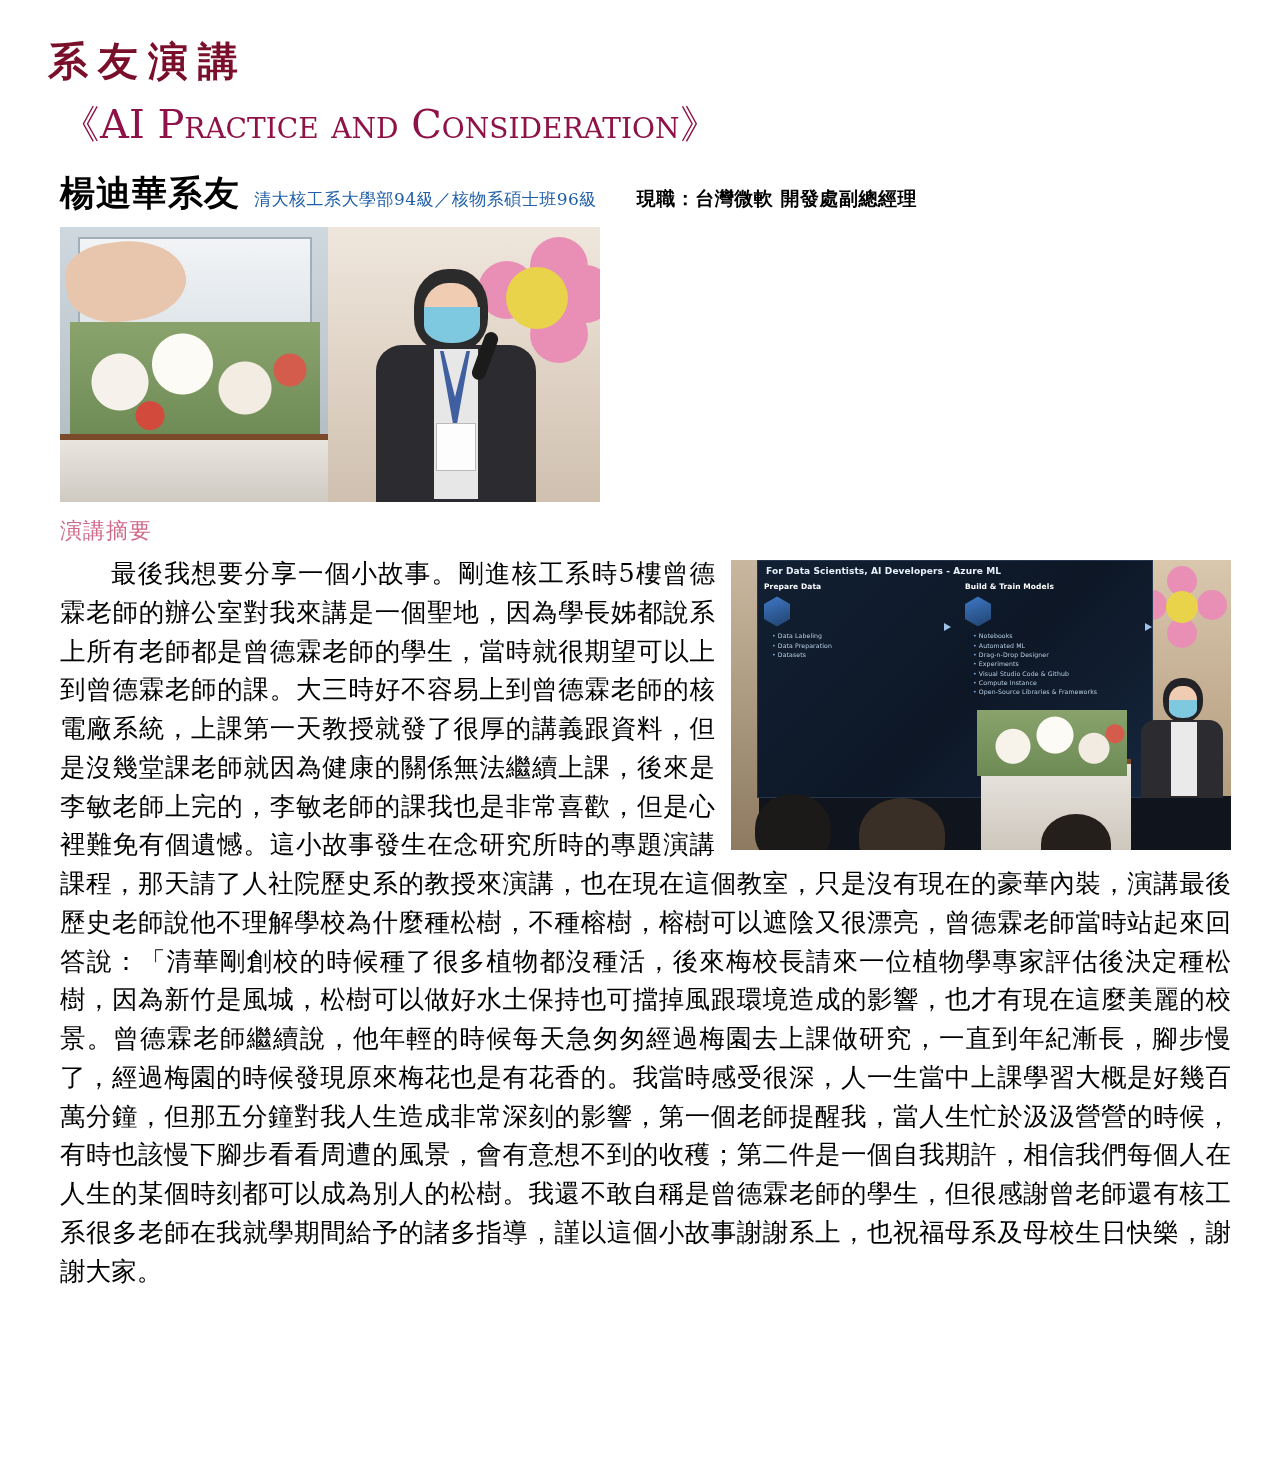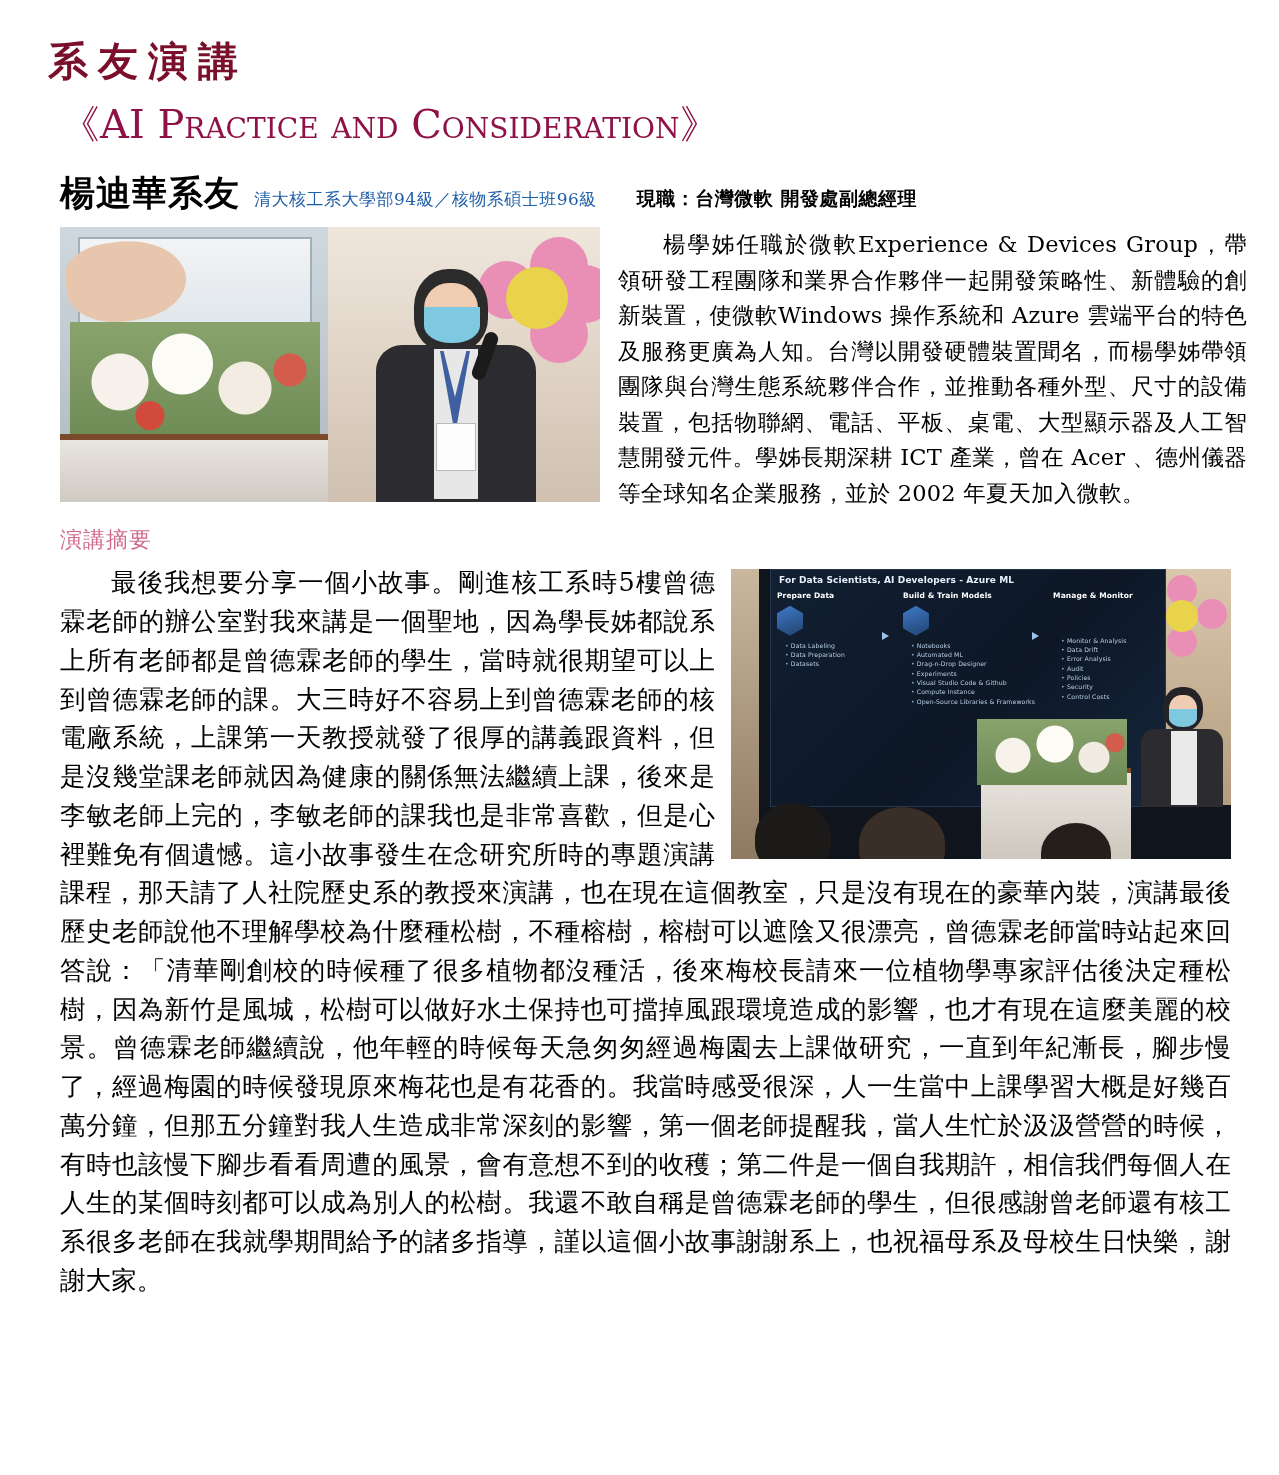--- a/index.html
+++ b/index.html
@@ -246,21 +246,20 @@
   }
   .pb-slide {
     position: absolute;
     left: 26px; top: 0;
     width: 394px; height: 236px;
     background: linear-gradient(135deg, #122033 0%, #0d1726 55%, #16263c 100%);
     border: 1px solid #25364d;
     color: #cfe0f2;
     font-family: "DejaVu Sans", "Liberation Sans", sans-serif;
     overflow: hidden;
-    margin-left: 13px;
   }
   .pb-slide .slide-title {
     position: absolute; left: 8px; top: 4px;
     font-size: 9px; color: #e8f1fb; white-space: nowrap;
     font-weight: 700;
   }
   .pb-cols {
     position: absolute; left: 6px; top: 20px; right: 4px; bottom: 4px;
     display: flex; gap: 18px;
   }
@@ -394,21 +393,20 @@
         <div class="person-face"></div>
         <div class="mask"></div>
         <div class="body"></div>
         <div class="shirt"></div>
         <div class="lanyard"></div>
         <div class="badge"></div>
         <div class="mic"></div>
       </div>
     </div>
 
-    <div class="bio-text">楊學姊任職於微軟Experience &amp; Devices Group，帶領研發工程團隊和業界合作夥伴一起開發策略性、新體驗的創新裝置，使微軟Windows 操作系統和 Azure 雲端平台的特色及服務更廣為人知。台灣以開發硬體裝置聞名，而楊學姊帶領團隊與台灣生態系統夥伴合作，並推動各種外型、尺寸的設備裝置，包括物聯網、電話、平板、桌電、大型顯示器及人工智慧開發元件。學姊長期深耕 ICT 產業，曾在 Acer 、德州儀器等全球知名企業服務，並於 2002 年夏天加入微軟。</div>
   </div>
 
   <div class="abstract-head">演講摘要</div>
 
   <div class="abstract-body clearfix">
 
 
     <div class="photo-bottom">
       <div class="pb-room"></div>
       <div class="pb-right-wall"></div>
@@ -442,32 +440,20 @@
               <li>Drag-n-Drop Designer</li>
               <li>Experiments</li>
               <li>Visual Studio Code &amp; Github</li>
               <li>Compute Instance</li>
               <li>Open-Source Libraries &amp; Frameworks</li>
             </ul>
             <div class="pb-arrow"></div>
           </div>
 
 
-          <div class="pb-col">
-            <h4>Manage &amp; Monitor</h4>
-            <ul style="margin-top:34px;">
-              <li>Monitor &amp; Analysis</li>
-              <li>Data Drift</li>
-              <li>Error Analysis</li>
-              <li>Audit</li>
-              <li>Policies</li>
-              <li>Security</li>
-              <li>Control Costs</li>
-            </ul>
-          </div>
 
         </div>
       </div>
 
       <div class="pb-podium"></div>
       <div class="pb-flowers"></div>
       <div class="pb-speaker-head"></div>
       <div class="pb-speaker-face"></div>
       <div class="pb-speaker-mask"></div>
       <div class="pb-speaker-body"></div>

